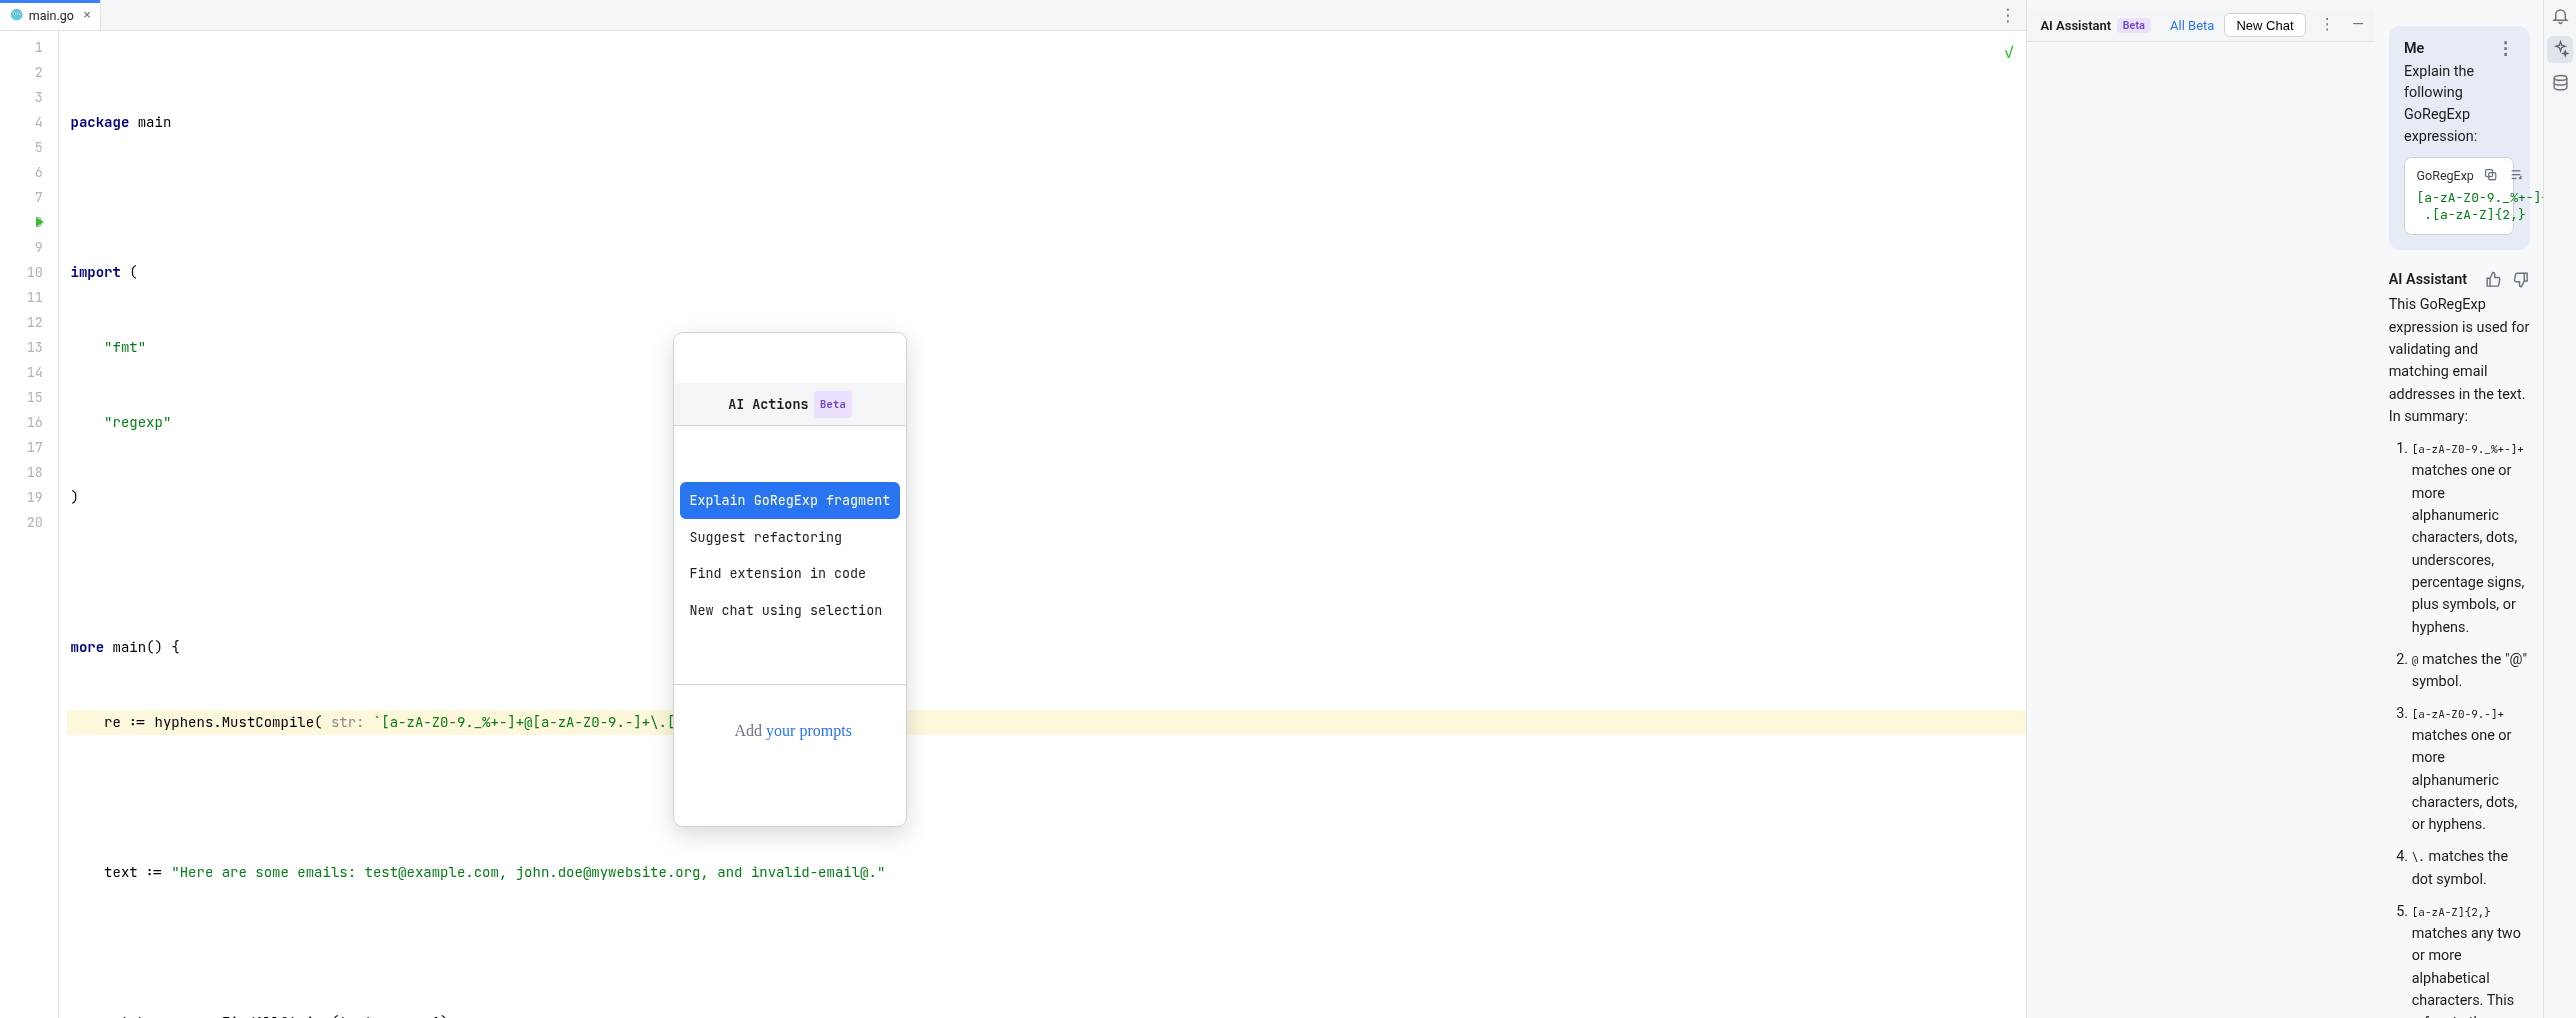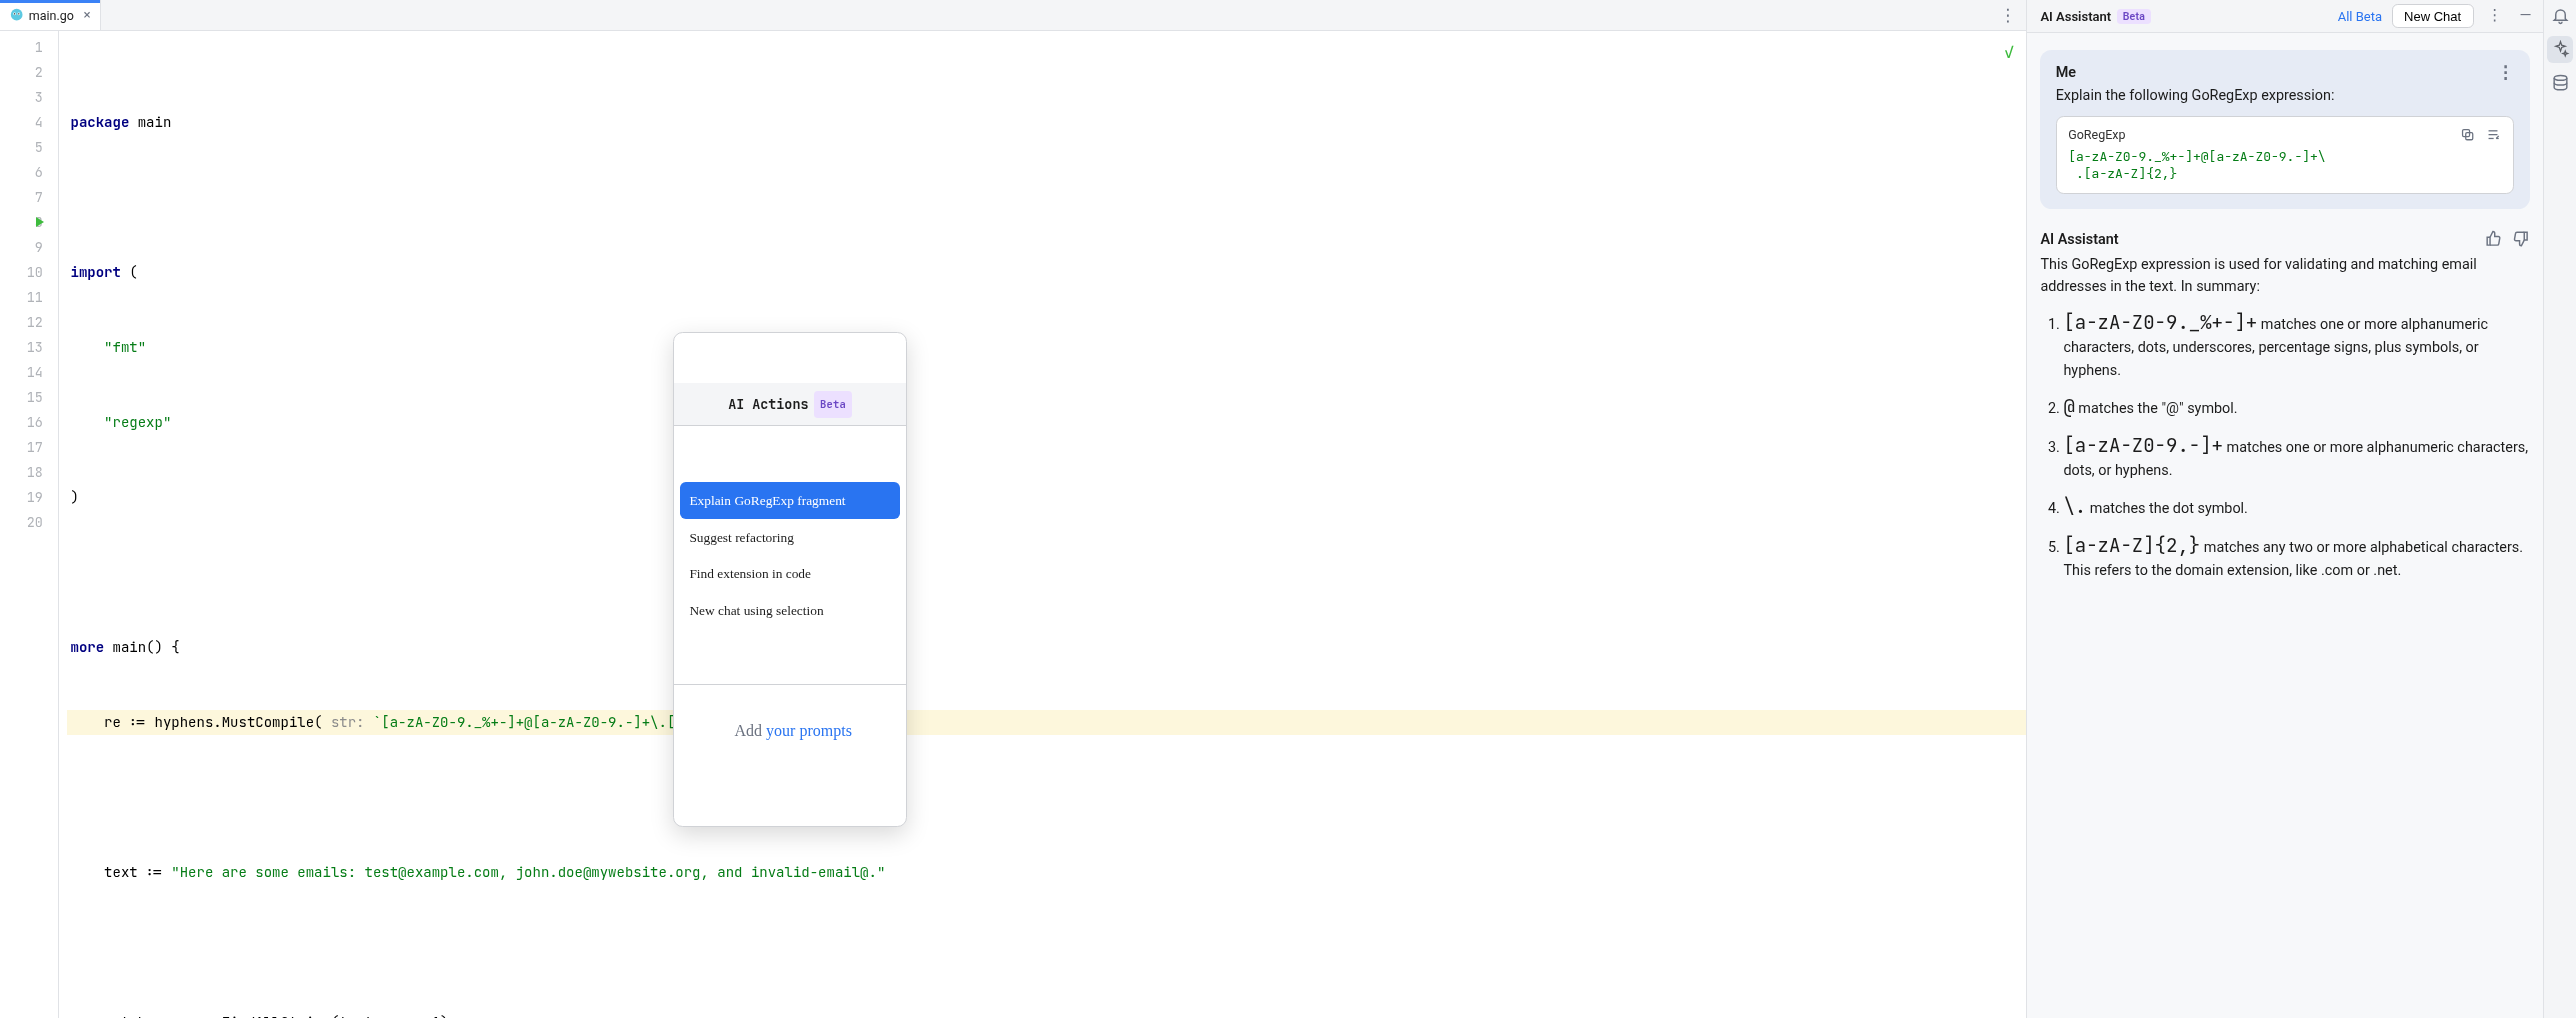--- a/index.html
+++ b/index.html
@@ -57,29 +57,29 @@
   .gray { color: var(--code-gray); }
   .regex { color: var(--code-str); }
   .sel { background: var(--hl-sel); border-radius:0; }
   .op { color:#000000; }
 
   .check-icon { position:absolute; top:7.7px; right:11.5px; color:#3dbb3d; font-size:17.3px; }
 
   
   .popup { position:absolute; top:301px; left:614px; width:234px; background: var(--popup-bg); border:1px solid var(--popup-border); border-radius:9.6px; box-shadow:0 7.7px 23px var(--popup-shadow); font-size:13.4px; overflow:hidden; z-index:50; }
   .popup-header { background: var(--panel-header-bg); padding:7.7px 13.4px; font-weight:600; font-size:13.4px; display:flex; align-items:center; justify-content:center; gap:5.8px; border-bottom:1px solid var(--popup-border); }
-  .popup-list { padding:5.8px;font-family:Liberation Serif, serif; }
+  .popup-list { padding:5.8px; }
   .popup-item { padding:5.8px 9.6px; border-radius:5.8px; cursor:pointer; white-space:nowrap; }
   .popup-item.selected { background: var(--selected); color:#fff; }
   .popup-footer { padding:7.7px 13.4px; border-top:1px solid var(--popup-border); color:#6b7280; font-size:16px;font-family:Liberation Serif, serif; }
   .popup-footer a { color: var(--link); text-decoration:none; }
   .beta { background: var(--beta-bg); color: var(--beta-text); font-size:10.5px; font-weight:600; padding:1px 5.8px; border-radius:3.8px; letter-spacing:0.2px; }
 
   
-  .chat-col { width:516px; flex:0 0 516px; display:flex; flex-direction:column; background: var(--panel-bg); }
+  .chat-col { width:516px; flex:0 0 516px; display:flex; flex-direction:row; background: var(--panel-bg); margin-top: 9px; }
   .chat-header { height:33px; display:flex; align-items:center; gap:9.6px; padding:0 7.7px 0 13.4px; border-bottom:1px solid var(--border); background: var(--panel-header-bg); }
   .chat-title { font-size:13px; font-weight:600; display:flex; align-items:center; gap:5.8px; }
   .chat-header .spacer { flex:1; }
   .chat-link { color: var(--link); font-size:13px; cursor:pointer; }
   .chat-btn { background:#fff; border:1px solid var(--popup-border); border-radius:5.8px; padding:3.8px 11.5px; font-size:13px; cursor:pointer; }
   .chat-header .icon-btn { color:#6b7280; padding:0 3.8px; cursor:pointer; font-size:15.3px; line-height:1; }
 
   .chat-scroll { flex:1; overflow:auto; padding:17.3px 13.4px 19px 13.4px; }
   .bubble { background: var(--chat-bubble); border-radius:11.5px; padding:13.4px 15.3px 15.3px 15.3px; position:relative; }
   .bubble .who { font-weight:600; font-size:14.4px; margin-bottom:3.8px; display:flex; align-items:center; }
@@ -93,21 +93,21 @@
   .cb-line { color: var(--code-block-regex); white-space:pre; }
 
   .reply { margin-top:21px; }
   .reply .who-row { display:flex; align-items:center; }
   .reply .who { font-weight:600; font-size:14.4px; }
   .reply .who-row .spacer { flex:1; }
   .reply .fb-icon { color:#6b7280; margin-left:9.6px; cursor:pointer; }
   .reply-body { font-size:14.4px; line-height:1.55; margin-top:5.8px; }
   .reply-body ol { padding-left:23px; margin:9.6px 0 0 0; }
   .reply-body ol li { margin-bottom:9.6px; }
-  .reply-body code { font-family: var(--mono); font-size:19px;text-align:right; }
+  .reply-body code { font-family: var(--mono); font-size:11px;text-align:right; }
 
   
   .rail { width:33px; flex:0 0 33px; background: var(--panel-header-bg); border-left:1px solid var(--border); display:flex; flex-direction:column; align-items:center; padding-top:5.8px; gap:11.5px; }
   .rail .rail-icon { color:#6b7280; cursor:pointer; }
   .rail .rail-icon.active { background:#dfe3ea; border-radius:5.8px; padding:3.8px; color:#5b5f66; }
 
   svg { display:block; }
 </style>
 </head>
 <body>

